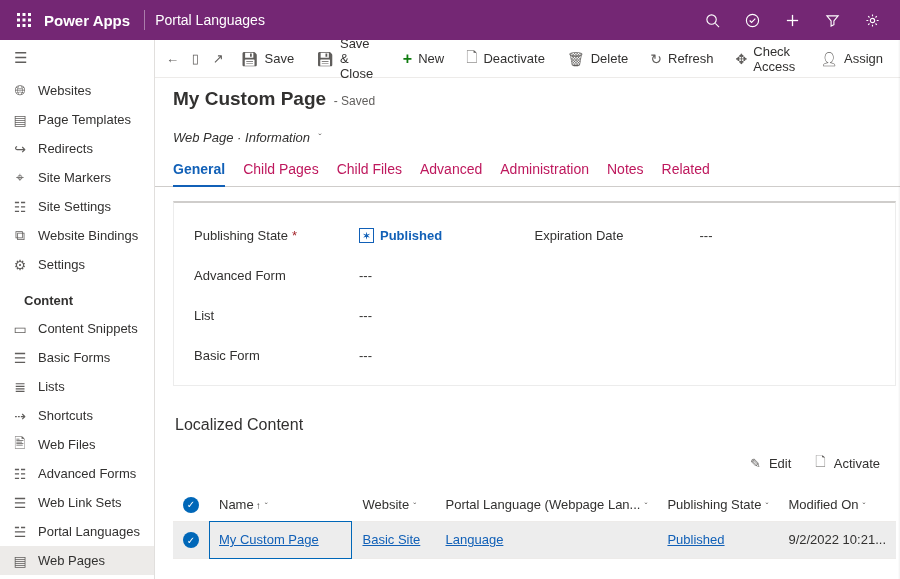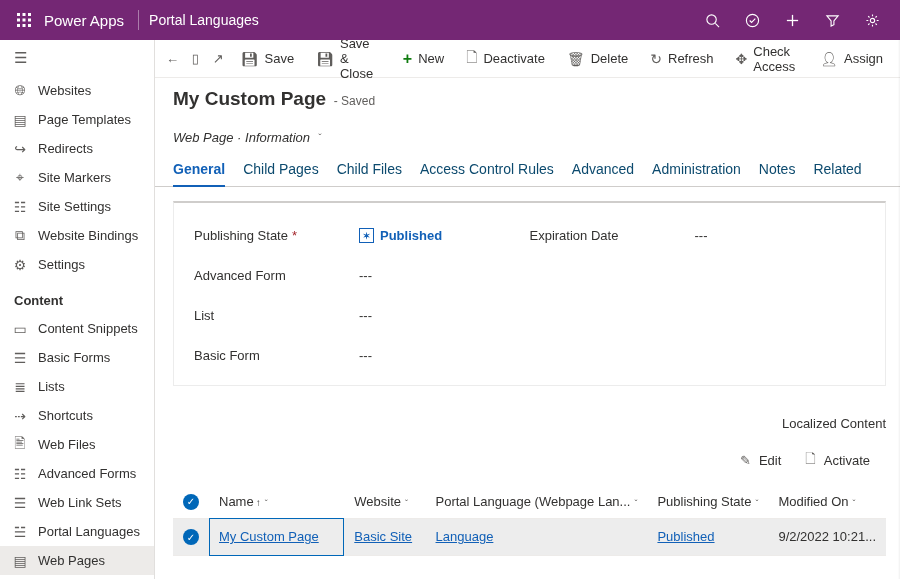--- a/index.html
+++ b/index.html
@@ -1,55 +1,55 @@
 <!DOCTYPE html>
 <html><head>
 <meta charset="utf-8">
 <style>
   * { box-sizing: border-box; margin: 0; padding: 0; font-family: "Segoe UI", Arial, sans-serif; }
   body { width: 900px; height: 579px; overflow: hidden; background: #fff; font-size: 13px; color: #323130; }
   .topbar { height: 40px; background: #742774; color: #fff; display: flex; align-items: center; padding: 0 8px; }
   .topbar .waffle { width: 32px; display:flex; align-items:center; justify-content:center; font-size:16px;}
-  .topbar .brand { font-weight: 400; font-size: 15px; padding: 0 12px 0 4px; }
+  .topbar .brand { font-weight: 700; font-size: 15px; padding: 0 12px 0 4px; }
   .topbar .divider { width:1px; height:20px; background: rgba(255,255,255,0.4); margin: 0 10px 0 2px;}
   .topbar .subtitle { font-size: 14px; }
   .topbar .spacer { flex: 1; }
   .topbar .ticon { width: 40px; height:40px; display:flex; align-items:center; justify-content:center; font-size:15px;}
   .shell { display:flex; height: 539px; }
   .sidebar { width: 155px; border-right: 1px solid #e1dfdd; overflow:hidden; background:#fff;}
   .side-ham { height:36px; display:flex; align-items:center; padding-left:14px; font-size:15px; color:#605e5c;}
   .side-item { height:29px; display:flex; align-items:center; padding-left:12px; gap:10px; font-size:13px; color:#323130; cursor:pointer;}
   .side-item.active { background:#edebe9;}
   .side-icon { width:16px; display:flex; align-items:center; justify-content:center; color:#605e5c; font-size:14px;}
-  .side-heading { padding: 14px 0 6px 14px; font-weight:600; font-size:13px;}
+  .side-heading { padding: 14px 0 6px 24px; font-weight:600; font-size:13px;}
   .main { flex:1; display:flex; flex-direction:column; overflow:hidden; position:relative;}
   .cmdbar { height:38px; border-bottom:1px solid #edebe9; display:flex; align-items:center; padding: 0 8px; gap:4px; color:#323130;}
   .cmd { display:flex; align-items:center; gap:6px; padding: 0 9px; height:100%; font-size:13px; cursor:pointer;}
   .cmd .ci { font-size:14px; color:#605e5c;}
   .cmd .plus { color:#107c10; font-weight:bold; font-size:16px;}
   .cmdicon { width:30px; display:flex; justify-content:center; align-items:center; color:#605e5c;}
   .header { padding: 10px 26px 6px 18px;}
   .header h1 { font-size:19px; font-weight:600; display:inline;}
   .header .saved { color:#605e5c; font-size:12px; margin-left:4px;}
   .subhead { font-size:13px; color:#323130; margin-top:20px;font-style:italic;}
   .subhead .chev { font-size:10px; color:#605e5c; margin-left:4px;}
   .tabs { display:flex; gap:18px; padding: 10px 18px 0 18px; border-bottom:1px solid #cfcdcb; font-size:14px;}
-  .tab { padding-bottom:8px; cursor:pointer; color:#0c4a6e;}
+  .tab { padding-bottom:8px; cursor:pointer; color:#be185d;}
   .tab.active { color:#1160b7; font-weight:600; border-bottom:2px solid #1160b7; margin-bottom:-1px;}
-  .formwrap { padding: 14px 14px 0 18px; overflow:auto; flex:1; position:relative;}
+  .formwrap { padding: 14px 4px 0 18px; overflow:auto; flex:1; position:relative;}
   .formarea { border:1px solid #ececec; border-top:2px solid #cfcdcb; padding: 12px 20px 10px 20px;}
   .frow { display:flex; align-items:center; height:40px; font-size:13px;}
   .flabel { width:165px; color:#323130;}
   .req { color:#a4262c; margin-left:4px;}
   .fval { flex:1; color:#323130;}
   .pubbadge { display:inline-flex; align-items:center; gap:6px; color:#1160b7; font-weight:600;}
   .pubbadge .pi { border:1.5px solid #1160b7; width:15px; height:15px; display:flex; align-items:center; justify-content:center; font-size:9px;}
   .twocol { display:flex;}
   .col { flex:1;}
-  .sect-title { font-size:13px; margin: 30px 0 14px 2px; font-weight:400;text-align:right;}
+  .sect-title { font-size:16px; margin: 30px 0 14px 2px; font-weight:400;}
   .gridtools { display:flex; justify-content:flex-end; gap:4px; padding: 0 6px 10px 0;}
   .gtool { display:flex; align-items:center; gap:8px; padding: 4px 10px; font-size:13px; cursor:pointer;}
   .gtool .gi { color:#605e5c;}
   table.grid { width:100%; border-collapse:collapse; font-size:13px;}
   table.grid th { text-align:left; font-weight:400; color:#323130; padding:8px 10px; border-bottom:1px solid #edebe9; white-space:nowrap;}
   table.grid th .sort { font-size:10px; margin-left:2px;}
   table.grid th .dd { font-size:9px; color:#605e5c; margin-left:4px;}
   table.grid td { padding:10px 10px; border-bottom:1px solid #edebe9; white-space:nowrap; overflow:hidden; text-overflow:ellipsis;}
   tr.selrow { background:#ededed;}
   .chkcell { width:32px; text-align:center;}
@@ -232,21 +232,20 @@
         <span> · </span>
         <span>Information</span>
         <span class="chev">ˇ</span>
       </div>
     </div>
 
     <div class="tabs">
       <div class="tab active">General</div>
       <div class="tab">Child Pages</div>
       <div class="tab">Child Files</div>
-      <div class="tab">Access Control Rules</div>
       <div class="tab">Advanced</div>
       <div class="tab">Administration</div>
       <div class="tab">Notes</div>
       <div class="tab">Related</div>
     </div>
 
     <div class="formwrap">
       <div class="formarea">
         <div class="twocol">
           <div class="col">

